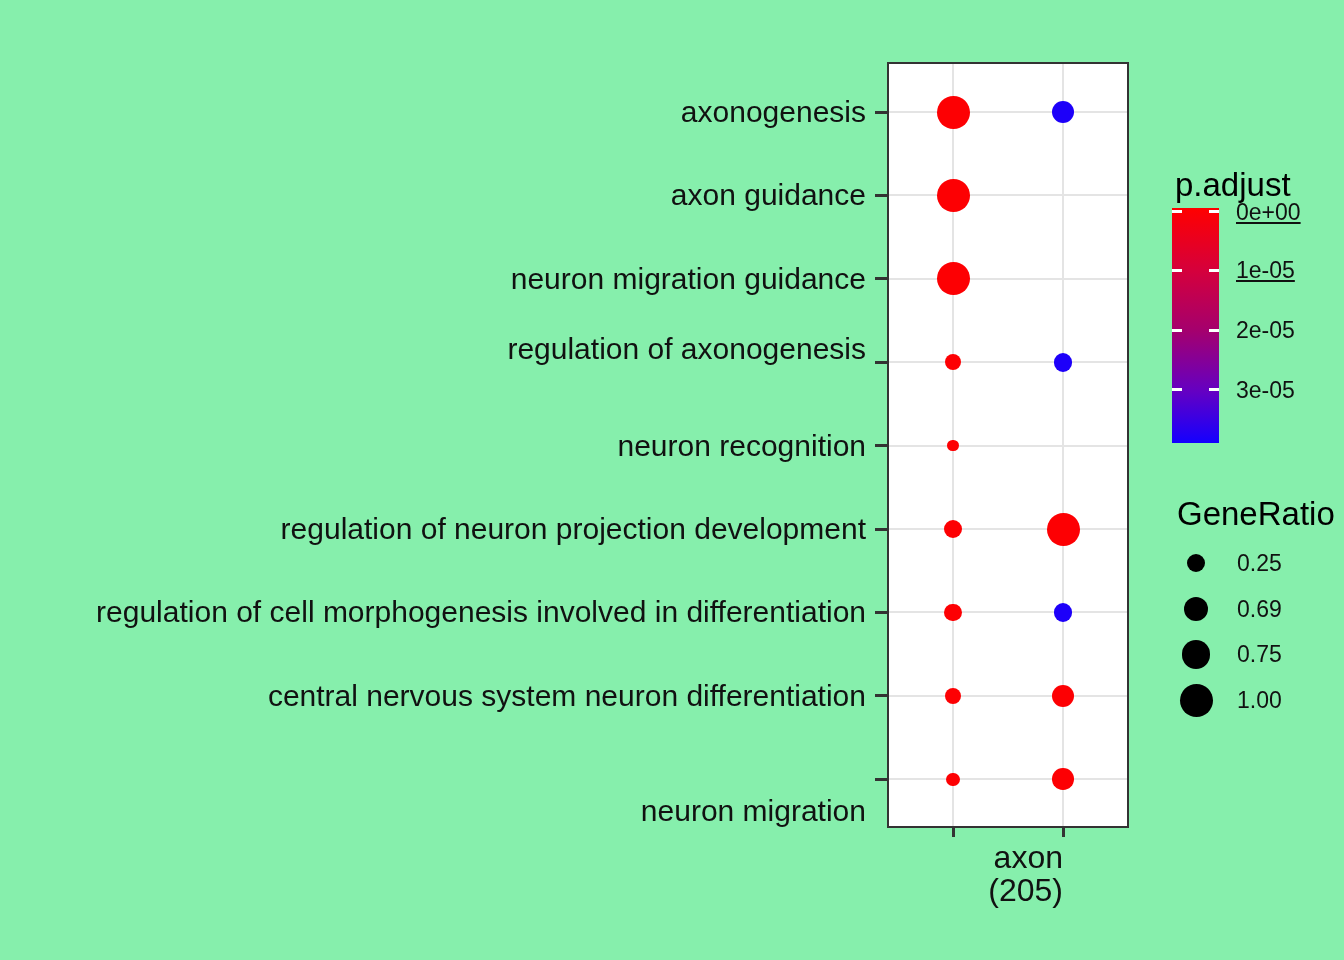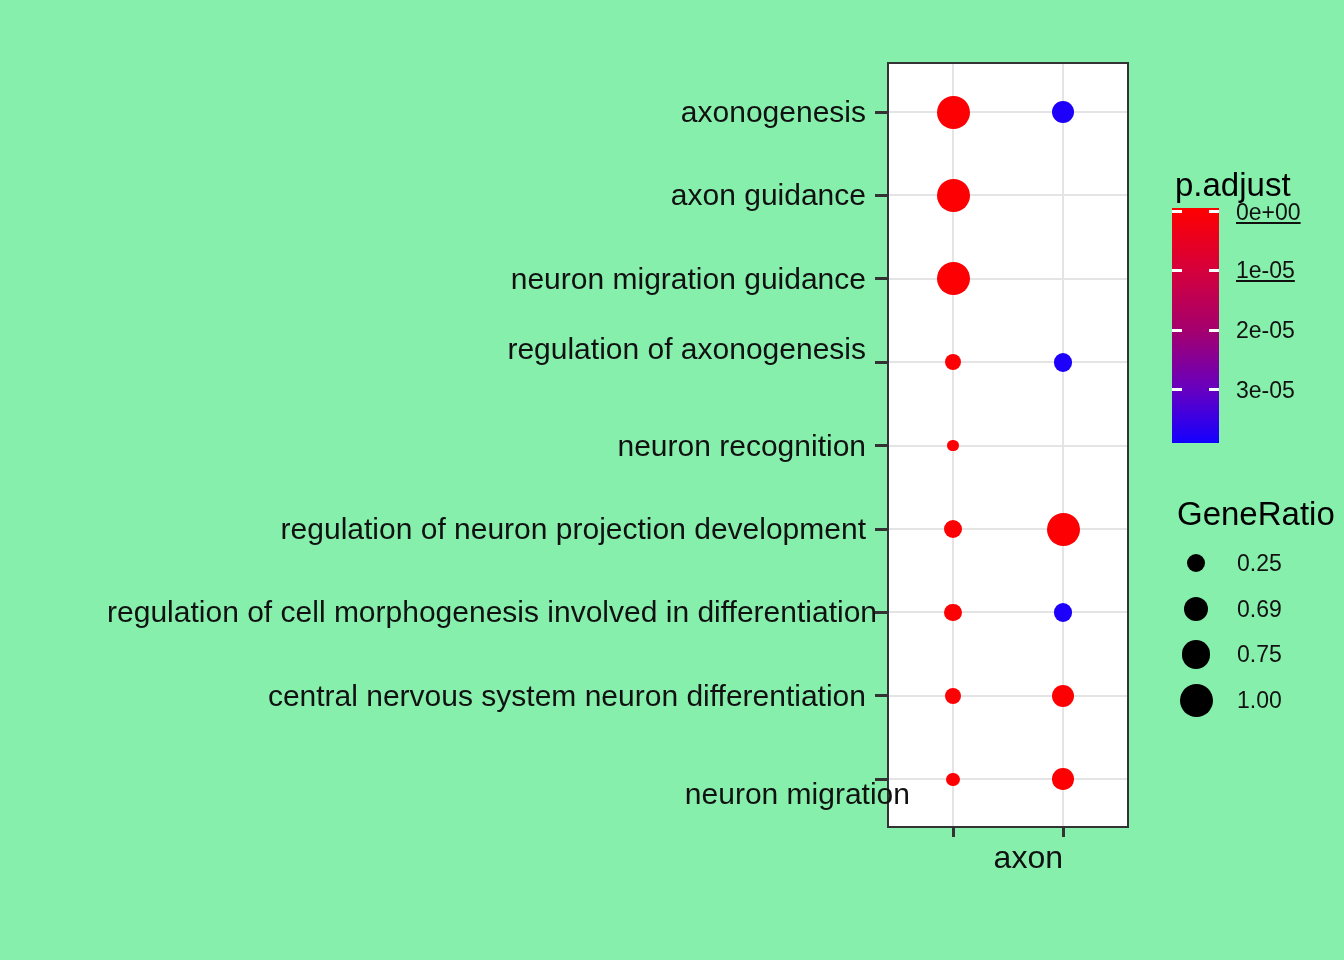--- a/index.html
+++ b/index.html
@@ -64,31 +64,32 @@
       <div class="y-label" style="top: 179.4px;">axon guidance</div>
       <div class="tick-y" style="left: 875px; top: 193.9px;"></div>
       <div class="y-label" style="top: 262.8px;">neuron migration guidance</div>
       <div class="tick-y" style="left: 875px; top: 277.3px;"></div>
       <div class="y-label" style="top: 333px;">regulation of axonogenesis</div>
       <div class="tick-y" style="left: 875px; top: 360.7px;"></div>
       <div class="y-label" style="top: 429.6px;">neuron recognition</div>
       <div class="tick-y" style="left: 875px; top: 444.1px;"></div>
       <div class="y-label" style="top: 513px;">regulation of neuron projection development</div>
       <div class="tick-y" style="left: 875px; top: 527.5px;"></div>
-      <div class="y-label" style="top: 596.4px; padding-left: 11px;">regulation of cell morphogenesis involved in differentiation</div>
+      <div class="y-label" style="top: 596.4px;">regulation of cell morphogenesis involved in differentiation</div>
       <div class="tick-y" style="left: 875px; top: 610.9px;"></div>
       <div class="y-label" style="top: 679.8px;">central nervous system neuron differentiation</div>
       <div class="tick-y" style="left: 875px; top: 694.3px;"></div>
-      <div class="y-label" style="top: 778px; padding-left: 44px;">neuron migration</div>
+      <div class="y-label" style="top: 795px;">neuron migration</div>
       <div class="tick-y" style="left: 875px; top: 777.7px;"></div>
     </div>
   <div id="xAxis">
       <div class="tick-x" style="left: 951.5px; top: 828px;"></div>
       <div class="x-label" style="left: 843px; top: 841px;">
         <div class="">axon</div>
+        <div class="">(205)</div>
       </div>
       <div class="tick-x" style="left: 1061.5px; top: 828px;"></div>
       <div class="x-label" style="left: 953px; top: 841px;">
       </div>
     </div>
 
   <div>
     <div class="legend-title" style="left:1175px;top:166px;">p.adjust</div>
     <div class="colorbar" id="colorbar" style="background: linear-gradient(rgb(255, 0, 0) 0%, rgb(213, 0, 60) 26.6%, rgb(164, 0, 110) 52.3%, rgb(100, 0, 195) 78.1%, rgb(20, 0, 255) 100%);">
         <div class="cbar-tick" style="left: 0px; top: 2.025px;"></div>

